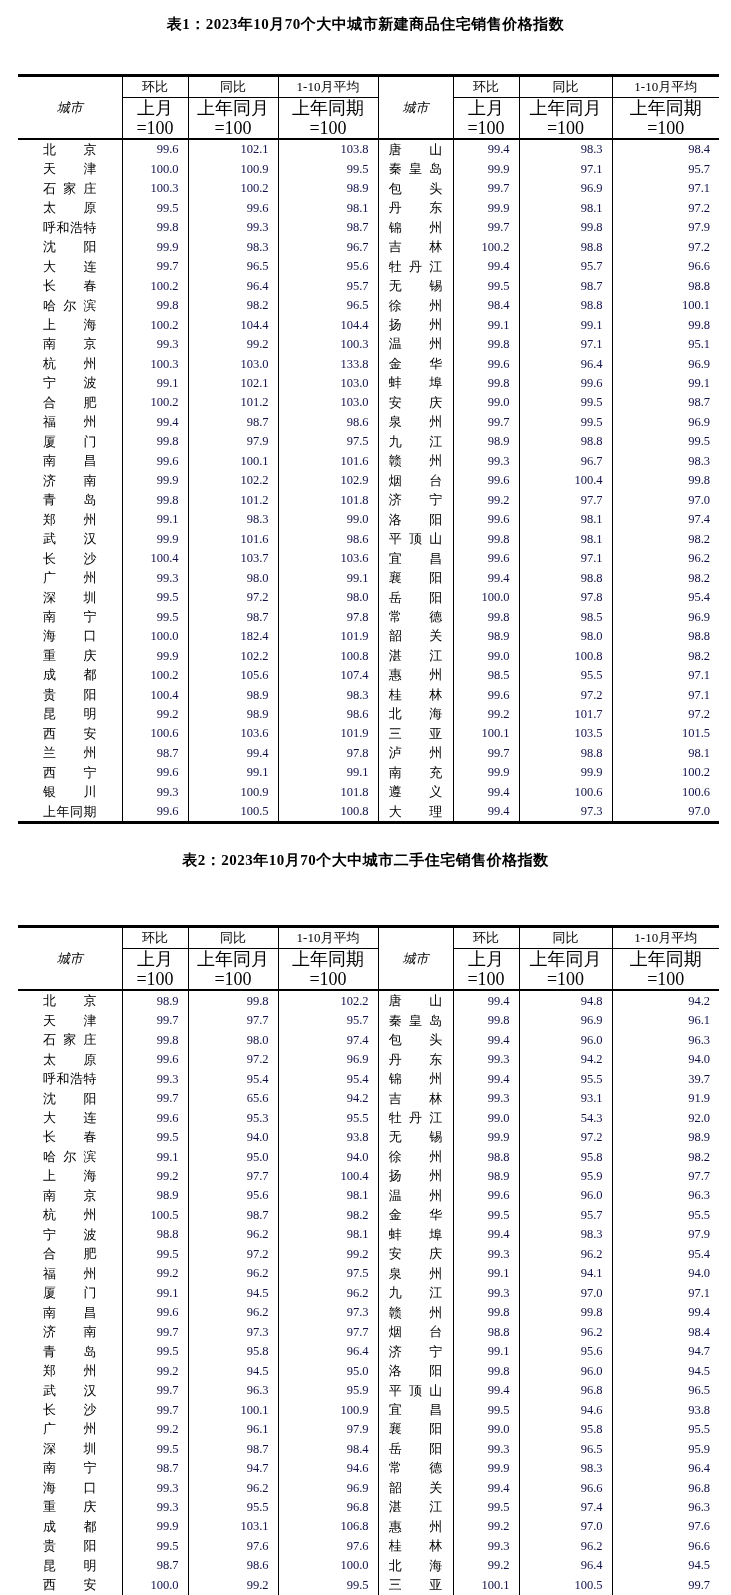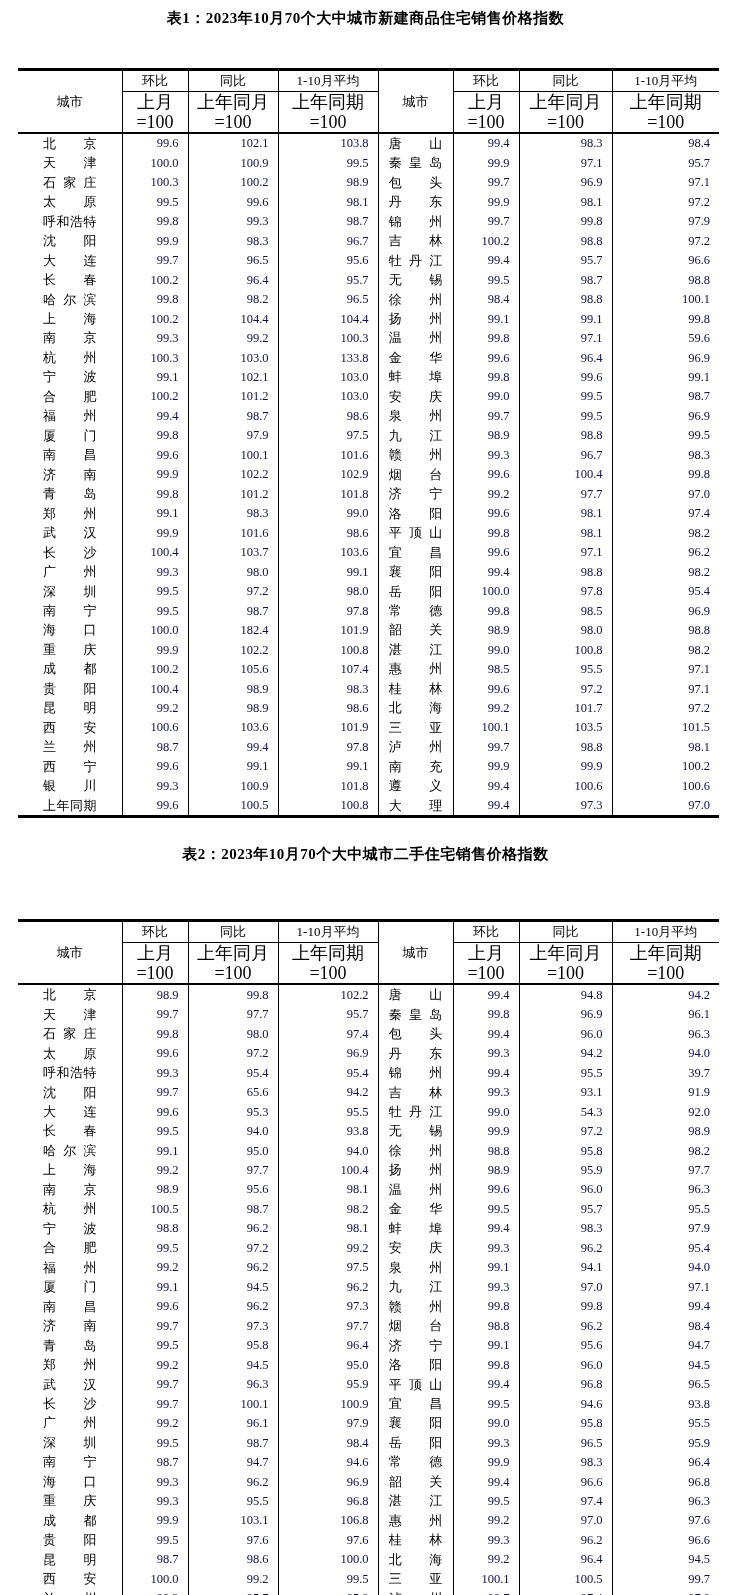--- a/index.html
+++ b/index.html
@@ -5,21 +5,21 @@
   html,body{margin:0;padding:0;}
   body{
     width:731px;height:1595px;background:#fff;color:#000;
     font-family:"Liberation Serif","DejaVu Serif",serif;
     overflow:hidden;
   }
   .doc-title{
     text-align:center;font-size:15px;font-weight:bold;
     margin:0;line-height:18px;letter-spacing:.5px;
   }
-  #title1{padding-top:9px;}
+  #title1{padding-top:15px;}
   #title2{margin-top:27px;}
   table{
     border-collapse:collapse;table-layout:fixed;
     width:701px;margin-left:18px;
     border-top:3px solid #000;border-bottom:3px solid #000;
   }
   #table1{margin-top:41px;}
   #table2{margin-top:56px;}
   col.c-city-l{width:104px;}
   col.c-mom-l{width:66px;}
@@ -27,21 +27,21 @@
   col.c-avg-l{width:100px;}
   col.c-city-r{width:75px;}
   col.c-mom-r{width:66px;}
   col.c-yoy-r{width:93px;}
   col.c-avg-r{width:107px;}
   th{
     font-weight:normal;font-size:13px;height:20px;
     text-align:center;padding:0;line-height:20px;
   }
   tr.sub th{font-size:18px;}
-  thead tr.main th.span-city{border-bottom:2px solid #000;}
+  thead tr.main th.span-city{border-bottom:2px solid #000;font-style:italic;}
   thead tr.main th.top-sub{border-bottom:1px solid #000;}
   thead tr.sub th{border-bottom:2px solid #000;}
   .bl{border-left:1px solid #000;}
   td{padding:0;height:18.7px;font-size:12.5px;line-height:18.7px;}
   td.city{text-align:center;color:#000;}
   td.num{text-align:right;padding-right:9px;color:#101049;}
   .cname{
     display:inline-block;width:4.1em;font-size:13px;
     text-align:justify;text-align-last:justify;white-space:nowrap;
     vertical-align:middle;
@@ -185,21 +185,21 @@
         <td class="num bl">99.8</td>
       </tr>
       <tr>
         <td class="city"><span class="cname">南京</span></td>
         <td class="num bl">99.3</td>
         <td class="num bl">99.2</td>
         <td class="num bl">100.3</td>
         <td class="city bl"><span class="cname">温州</span></td>
         <td class="num bl">99.8</td>
         <td class="num bl">97.1</td>
-        <td class="num bl">59.6</td>
+        <td class="num bl">95.1</td>
       </tr>
       <tr>
         <td class="city"><span class="cname">杭州</span></td>
         <td class="num bl">100.3</td>
         <td class="num bl">103.0</td>
         <td class="num bl">133.8</td>
         <td class="city bl"><span class="cname">金华</span></td>
         <td class="num bl">99.6</td>
         <td class="num bl">96.4</td>
         <td class="num bl">96.9</td>

